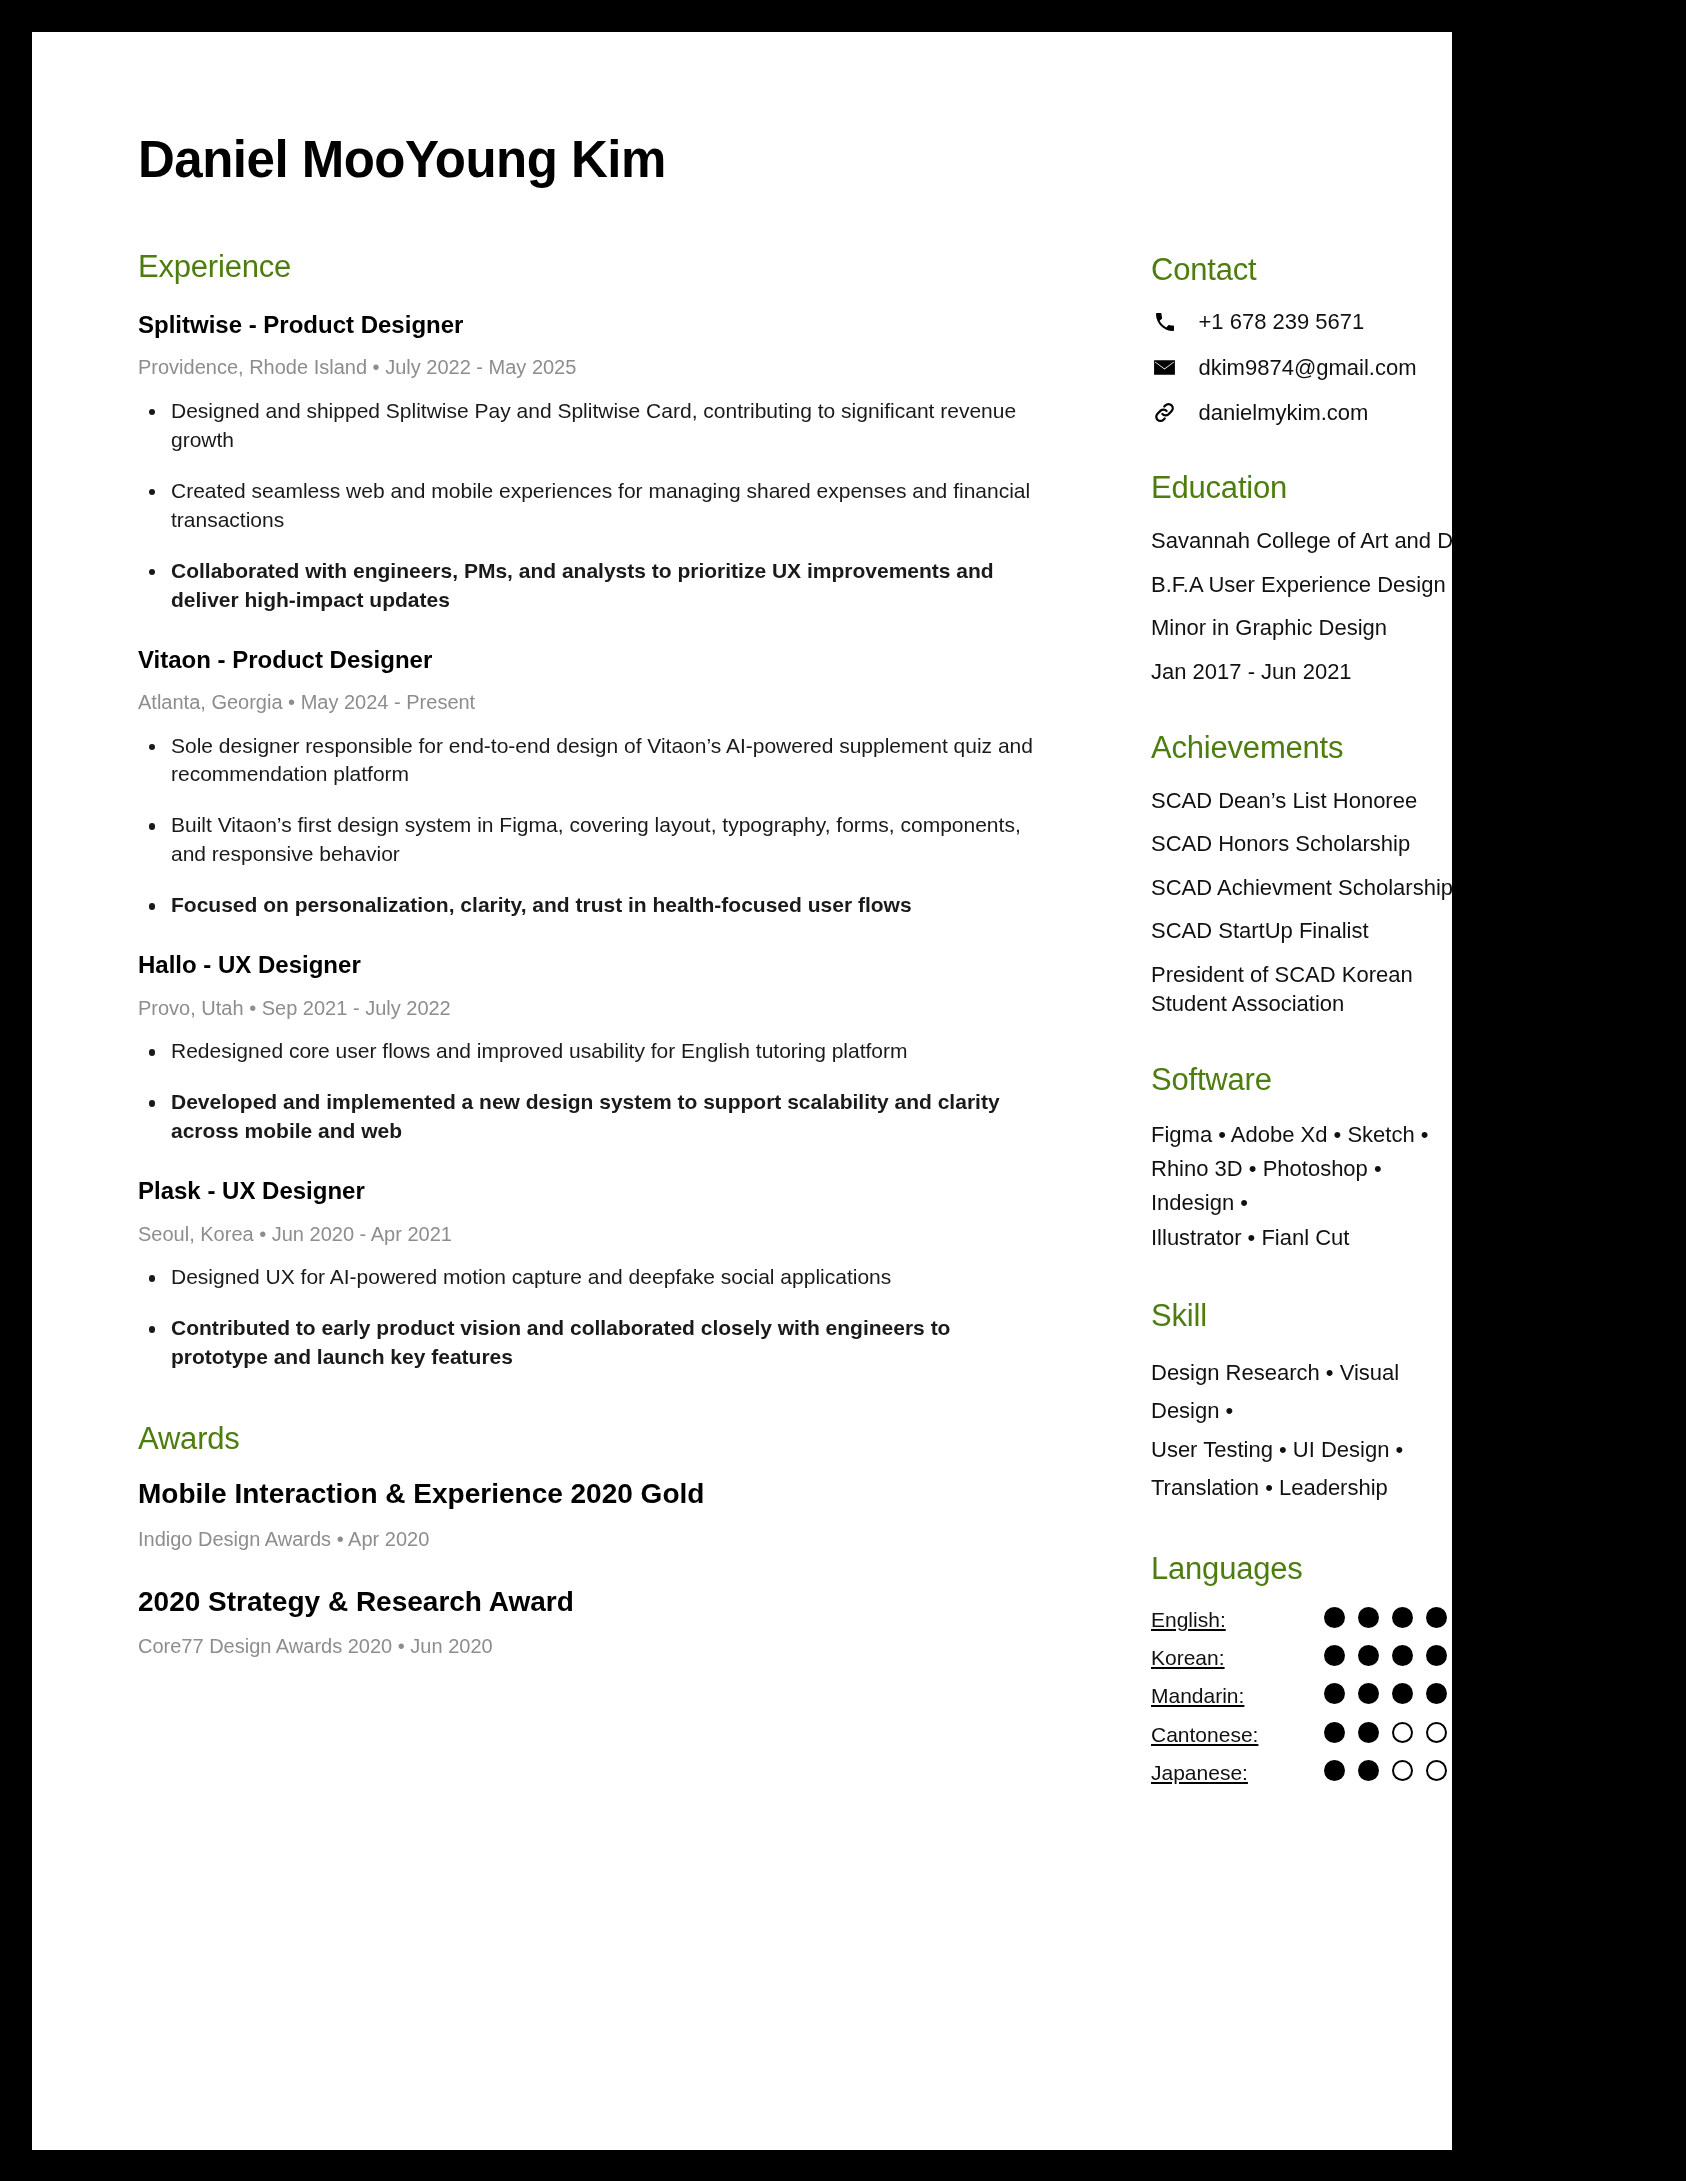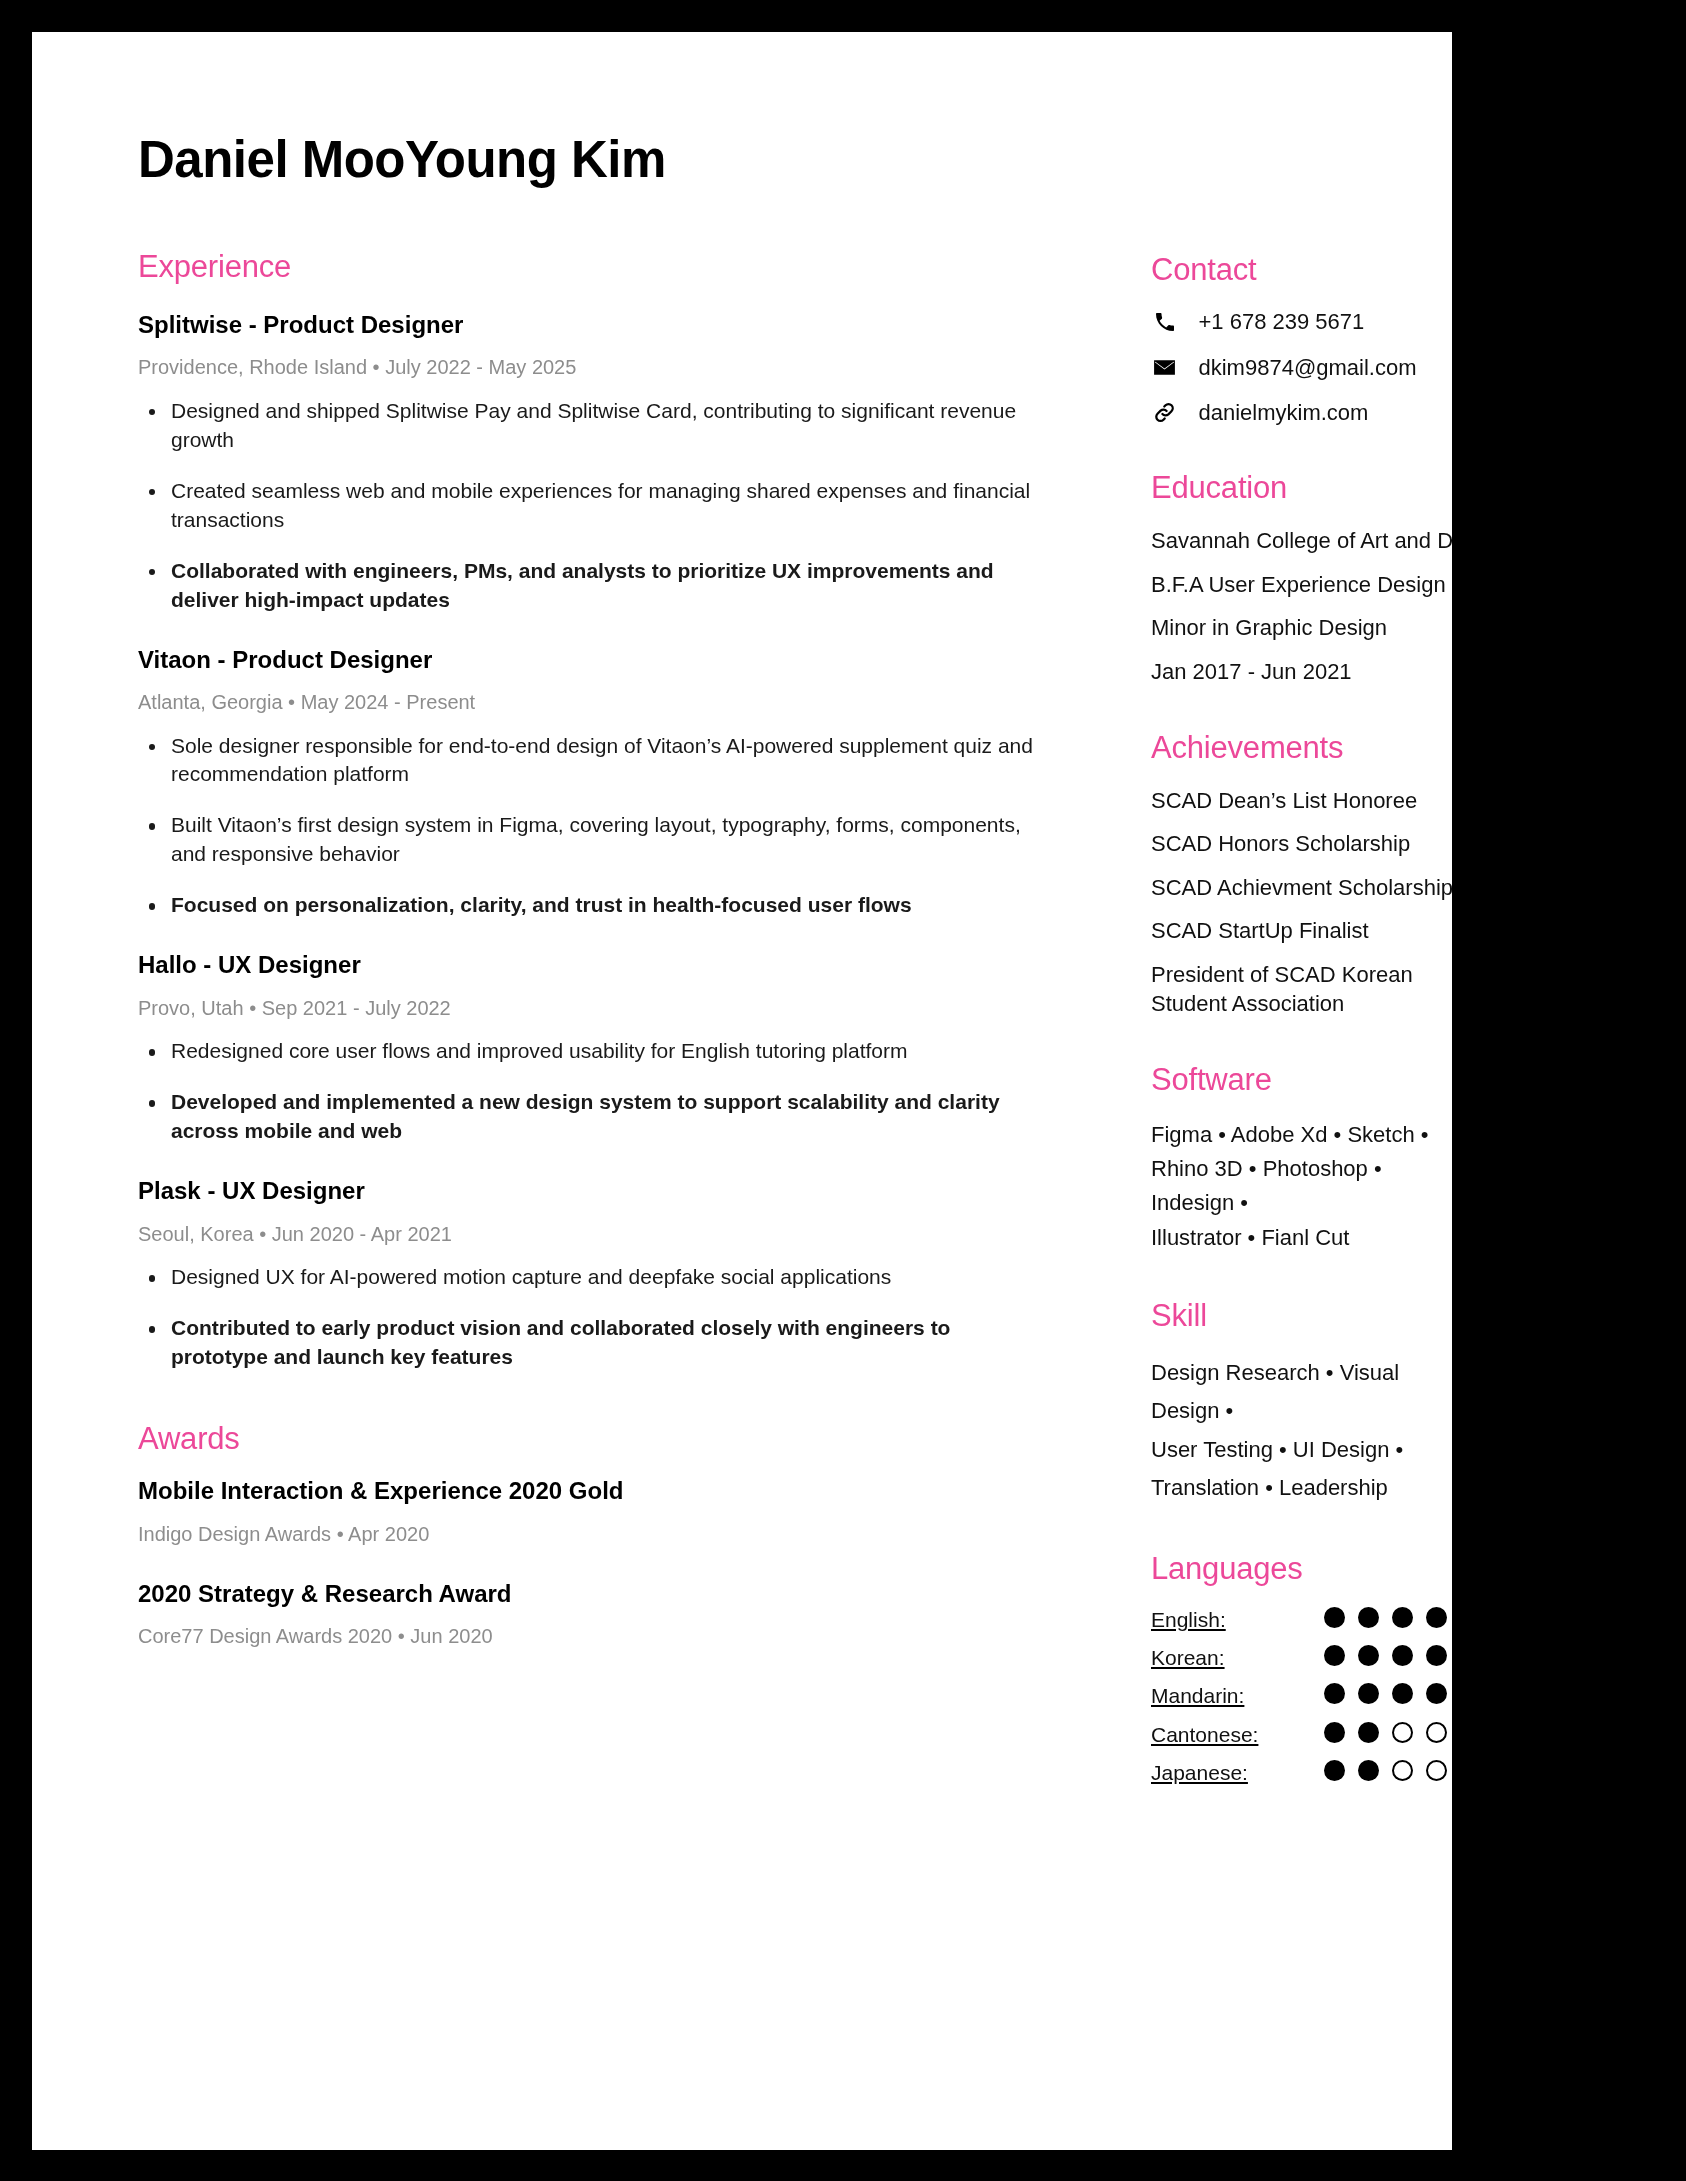--- a/index.html
+++ b/index.html
@@ -44,21 +44,21 @@
     display: flex;
     align-items: flex-start;
     gap: 108px;
   }
   .col-left { width: 905px; flex: 0 0 905px; }
   .col-right { width: 432px; flex: 0 0 432px; padding-top: 3.7px; }
 
   .section-heading {
     font-size: 31px;
     font-weight: 400;
-    color: #ec4899;
+    color: #4d7c0f;
     margin: 0 0 26px 0;
     line-height: 1.2;
     letter-spacing: -0.2px;
   }
   .section-heading.tight { margin-bottom: 20px; }
 
   .entry { margin-bottom: 31px; }
   .entry-title {
     font-size: 24px;
     font-weight: bold;
@@ -92,21 +92,21 @@
     height: 6.4px;
     background: #1a1a1a;
     border-radius: 50%;
   }
 
   .exp-block { margin-bottom: 27.5px; }
   .awards-wrap { margin-top: 48px; }
   .award { margin-bottom: 33px; }
   .award:last-child { margin-bottom: 0; }
   .award-title {
-    font-size: 24px;
+    font-size: 28px;
     font-weight: bold;
     color: #000000;
     margin: 0 0 14.7px 0;
     line-height: 1.2;
   }
   .award-meta {
     font-size: 20px;
     color: #8d8d8d;
     margin: 0;
     line-height: 1.3;

